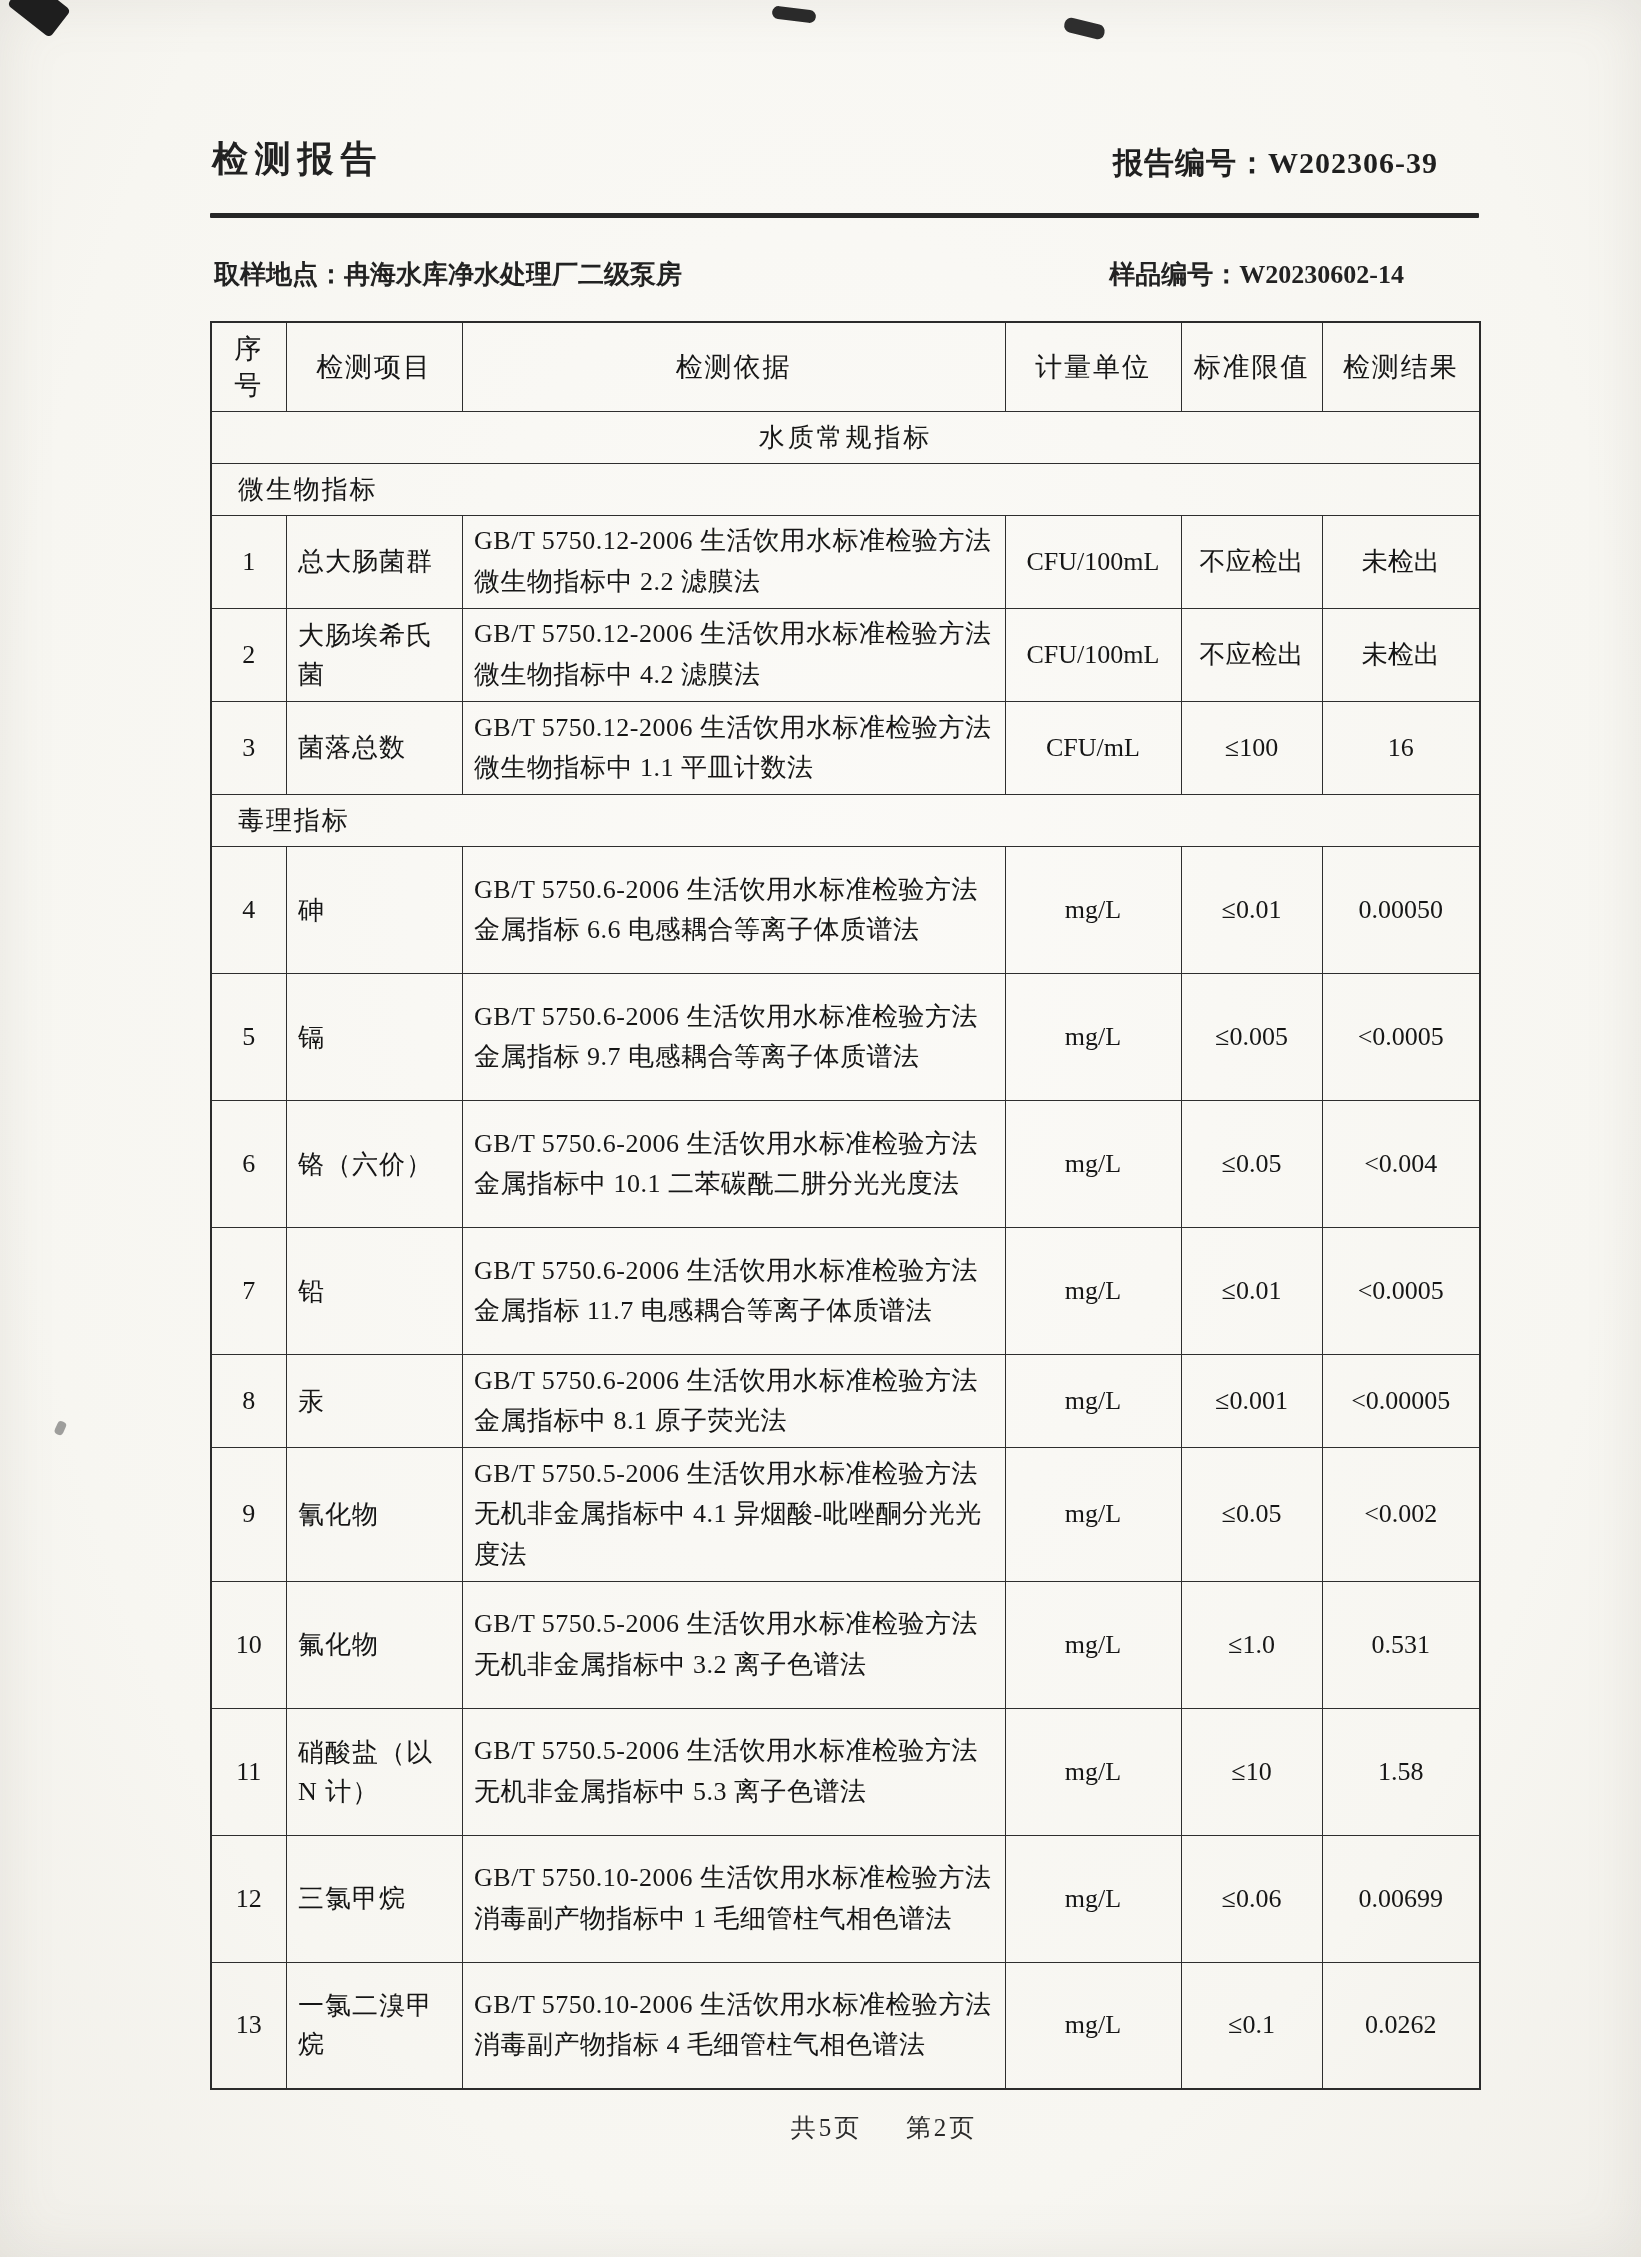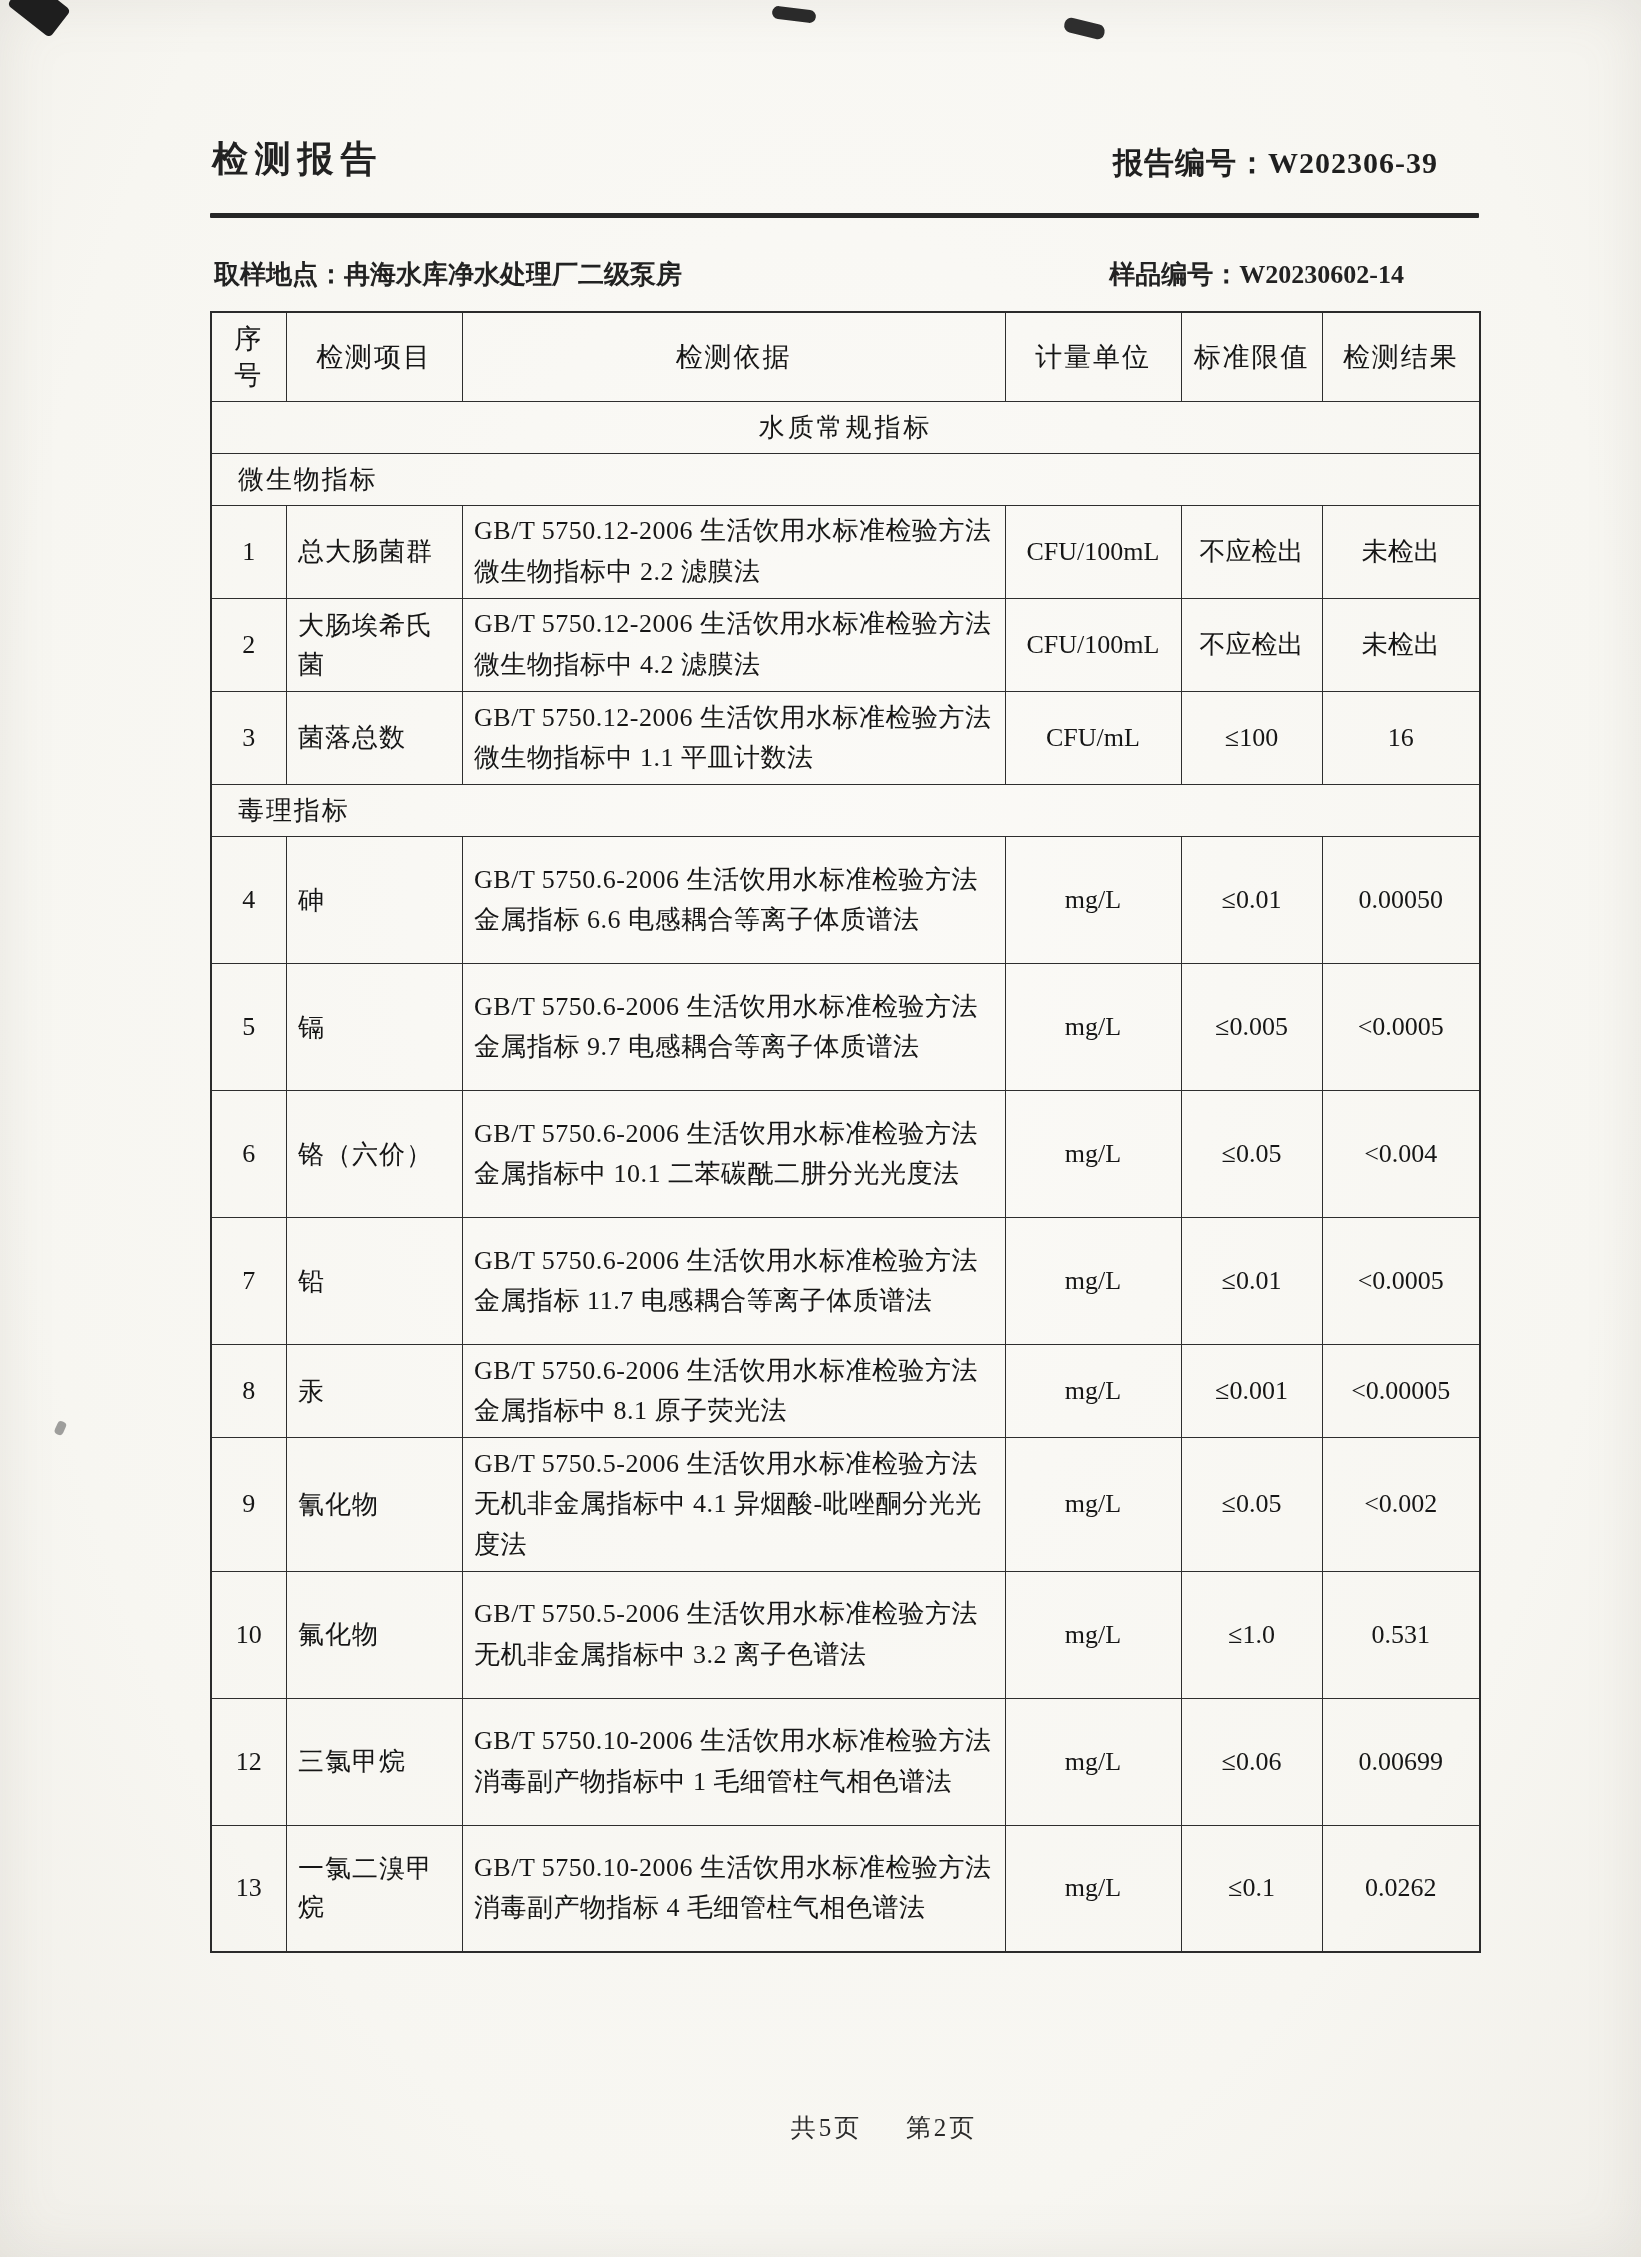--- a/index.html
+++ b/index.html
@@ -40,21 +40,21 @@
     background:#262626;border-radius:1px;
   }
   .info{
     position:absolute;left:214px;top:257px;width:1265px;
     display:flex;justify-content:space-between;
     font-size:26px;font-weight:bold;color:#222;
   }
   .info .right{padding-right:75px;}
 
   table.report-table{
-    position:absolute;left:210px;top:311px;
+    position:absolute;left:210px;top:321px;
     width:1269px;
     border-collapse:collapse;
     table-layout:fixed;
     border:2.9px solid #2b2b2b;
   }
   .col-no{width:75px}.col-item{width:176px}.col-method{width:543px}
   .col-unit{width:176px}.col-limit{width:141px}.col-result{width:158px}
   .report-table td,.report-table th{
     border:1.9px solid #2e2e2e;
     font-size:26px;font-weight:normal;color:#161616;
@@ -207,20 +207,28 @@
     </tr>
     <tr class="r3">
       <td class="c">10</td>
       <td class="item">氟化物</td>
       <td class="method">GB/T 5750.5-2006 生活饮用水标准检验方法 无机非金属指标中 3.2 离子色谱法</td>
       <td class="c">mg/L</td>
       <td class="c">≤1.0</td>
       <td class="c">0.531</td>
     </tr>
     <tr class="r3">
+      <td class="c">11</td>
+      <td class="item">硝酸盐（以 N 计）</td>
+      <td class="method">GB/T 5750.5-2006 生活饮用水标准检验方法 无机非金属指标中 5.3 离子色谱法</td>
+      <td class="c">mg/L</td>
+      <td class="c">≤10</td>
+      <td class="c">1.58</td>
+    </tr>
+    <tr class="r3">
       <td class="c">12</td>
       <td class="item">三氯甲烷</td>
       <td class="method">GB/T 5750.10-2006 生活饮用水标准检验方法 消毒副产物指标中 1 毛细管柱气相色谱法</td>
       <td class="c">mg/L</td>
       <td class="c">≤0.06</td>
       <td class="c">0.00699</td>
     </tr>
     <tr class="r3">
       <td class="c">13</td>
       <td class="item">一氯二溴甲烷</td>

